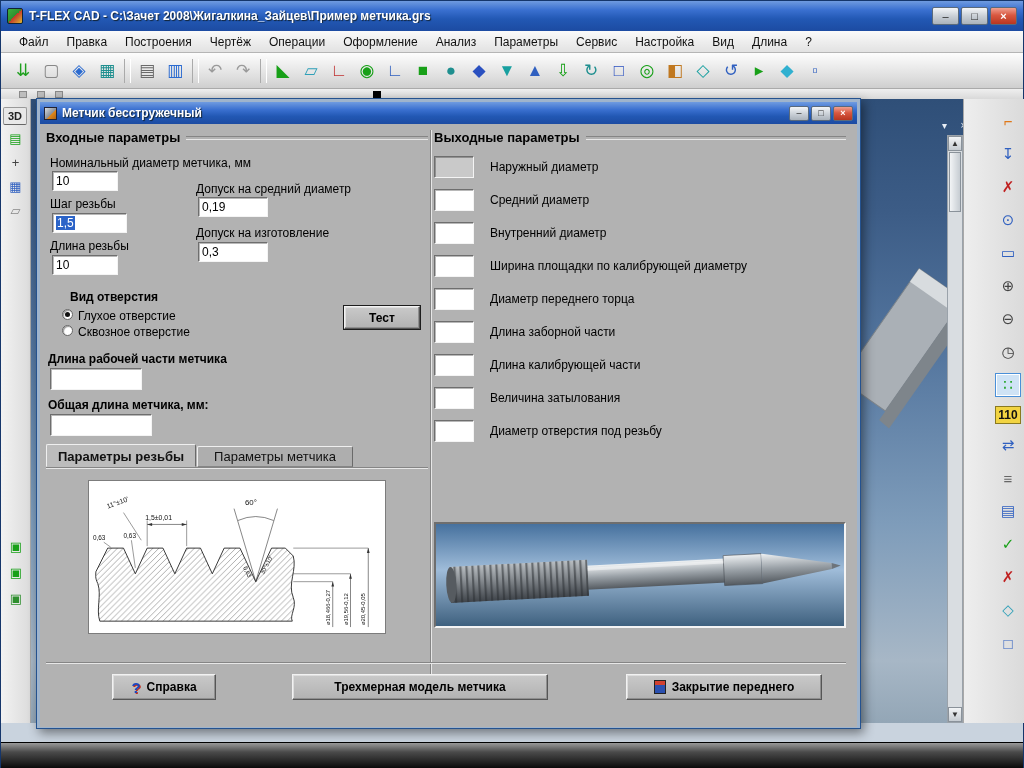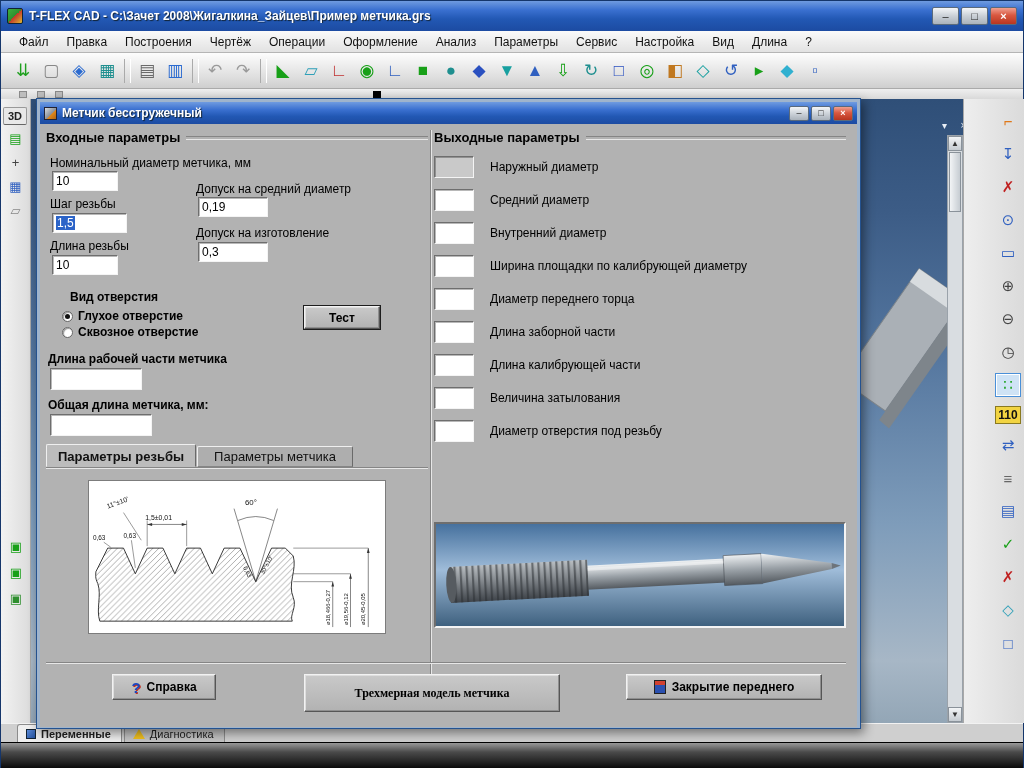--- a/index.html
+++ b/index.html
@@ -91,21 +91,21 @@
   .field { background:#fff; border:1px solid; border-color:#6e6e6e #f4f4f4 #f4f4f4 #6e6e6e;
     box-shadow:inset 1px 1px 0 rgba(0,0,0,.28); font-size:12px; color:#000;
     padding:2px 3px; overflow:hidden; white-space:nowrap; }
   .field.disabled { background:#c9c9c9; }
   .sel-text { background:#2c64c8; color:#fff; padding:0 1px; }
   .btn { background:linear-gradient(180deg,#c9c9c9,#b2b2b2); text-align:center;
     border:1px solid; border-color:#f2f2f2 #565656 #565656 #f2f2f2;
     box-shadow:inset -1px -1px 0 #8f8f8f, inset 1px 1px 0 #dedede;
     font-size:12px; font-weight:bold; color:#000; display:flex; align-items:center;
     justify-content:center; gap:6px; }
-  .btn.default { outline:1px solid #1d1d1d; }
+  .btn.default { outline:1px solid #1d1d1d;margin-left:40px; }
   .radio { width:11px; height:11px; border-radius:50%; background:#fff;
     border:1px solid #666; box-shadow:inset 1px 1px 1px rgba(0,0,0,.4); display:inline-block; }
   .radio.on::after { content:""; display:block; width:5px; height:5px; margin:2px;
     border-radius:50%; background:#111; }
 
   
   .dialog { position:absolute; left:35px; top:97px; width:825px; height:631px;
     background:#9fb4cc; border:1px solid #24528f; padding:3px; z-index:10;
     box-shadow:3px 4px 10px rgba(0,0,0,.45); }
   .dlg-titlebar { height:22px; display:flex; align-items:center; padding:0 4px;
@@ -129,22 +129,22 @@
     border-bottom:1px solid #e7e7e7; margin-top:1px; }
 
   .left-col { position:absolute; left:6px; top:6px; width:382px; height:532px; }
   .right-col { position:absolute; left:394px; top:6px; width:412px; height:532px; }
   .divider-v { position:absolute; left:390px; top:6px; height:560px; }
 
   .lbl { position:absolute; font-size:12px; color:#000; white-space:nowrap; }
   .lbl.bold { font-weight:bold; }
   .abs { position:absolute; }
 
-  .radio-row { position:absolute; display:flex; align-items:center; gap:5px;
-    font-size:12px;font-weight:bold; }
+  .radio-row { position:absolute; display:flex; gap:5px;
+    font-size:12px; }
 
   .tabs { position:absolute; left:0; top:314px; width:344px; height:23px; }
   .tab { position:absolute; bottom:0; font-size:13px; text-align:center;
     background:#aeaeae; border:1px solid; border-color:#efefef #6a6a6a #858585 #efefef;
     border-radius:2px 2px 0 0; padding:2px 6px; color:#111; }
   .tab.active { font-weight:bold; background:#bcbcbc; border-bottom-color:#bcbcbc;
     z-index:2; padding-top:4px; }
   .tab-base { position:absolute; left:0; top:337px; width:382px; }
 
   .draw-box { position:absolute; left:42px; top:350px; width:298px; height:154px;
@@ -152,21 +152,21 @@
 
   .out-row { position:absolute; left:0; height:22px; display:flex; align-items:center; }
   .out-field { width:40px; height:22px; flex:0 0 40px; }
   .out-lbl { margin-left:16px; font-size:12px; color:#000; white-space:nowrap; }
 
   .photo-box { position:absolute; left:0; top:392px; width:412px; height:106px;
     border:2px solid; border-color:#6e6e6e #f4f4f4 #f4f4f4 #6e6e6e; background:#5b7ca0; }
 
   .footer-line { position:absolute; left:6px; top:538px; width:800px; }
   .btn-help { position:absolute; left:72px; top:550px; width:104px; height:26px; }
-  .btn-model { position:absolute; left:264px; top:550px; width:256px; height:38px;font-family:Liberation Serif, serif; }
+  .btn-model { position:absolute; left:252px; top:550px; width:256px; height:26px; }
   .btn-close { position:absolute; left:586px; top:550px; width:196px; height:26px; }
   .qmark { color:#1a46c0; font-weight:bold; font-size:15px; text-shadow:1px 1px 0 #c03020; }
   .exit-ico { width:12px; height:14px;
     background:linear-gradient(180deg,#d04030 0%,#d04030 35%,#2a50b0 35%,#2a50b0 100%);
     border:1px solid #222; }
 
   
   .bottom-tabs { position:absolute; left:0; top:722px; width:100%; height:19px;
     background:#cfcfcf; border-top:1px solid #f2f2f2; display:flex; align-items:flex-end;
     padding-left:16px; gap:2px; }
@@ -509,26 +509,16 @@
         <span>Трехмерная модель метчика</span>
       </div>
       <div class="btn btn-close">
         <span class="exit-ico"></span>
         <span>Закрытие переднего</span>
       </div>
 
     </div>
   </div>
 
-  <div class="bottom-tabs">
-    <span class="btab active">
-      <span class="var-ico"></span>
-      <span>Переменные</span>
-    </span>
-    <span class="btab">
-      <span class="warn-ico"></span>
-      <span>Диагностика</span>
-    </span>
-  </div>
 
   <div class="statusbar"></div>
 
 </div>
 
 </body></html>

